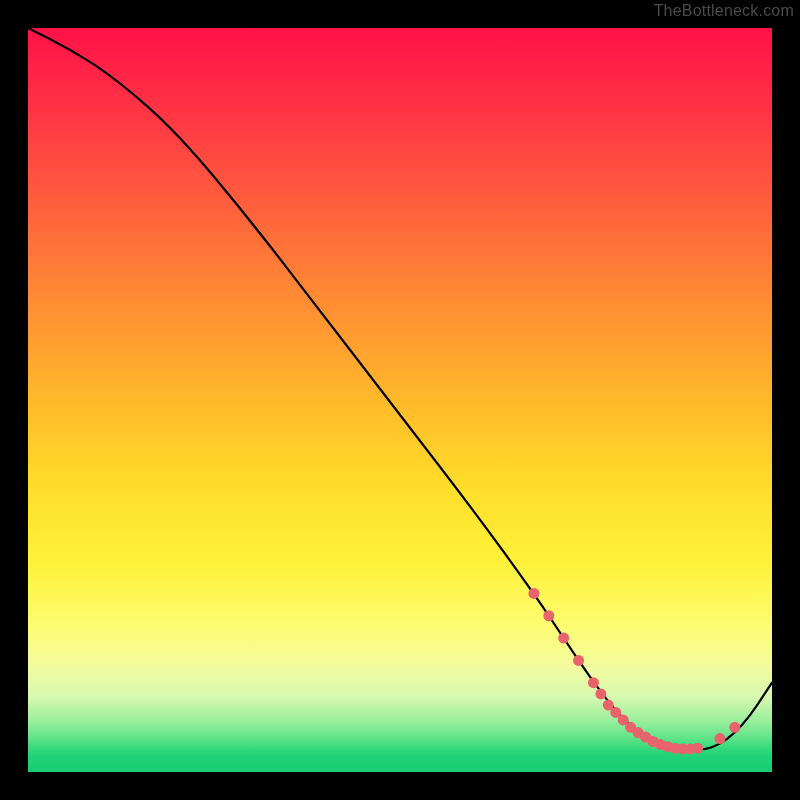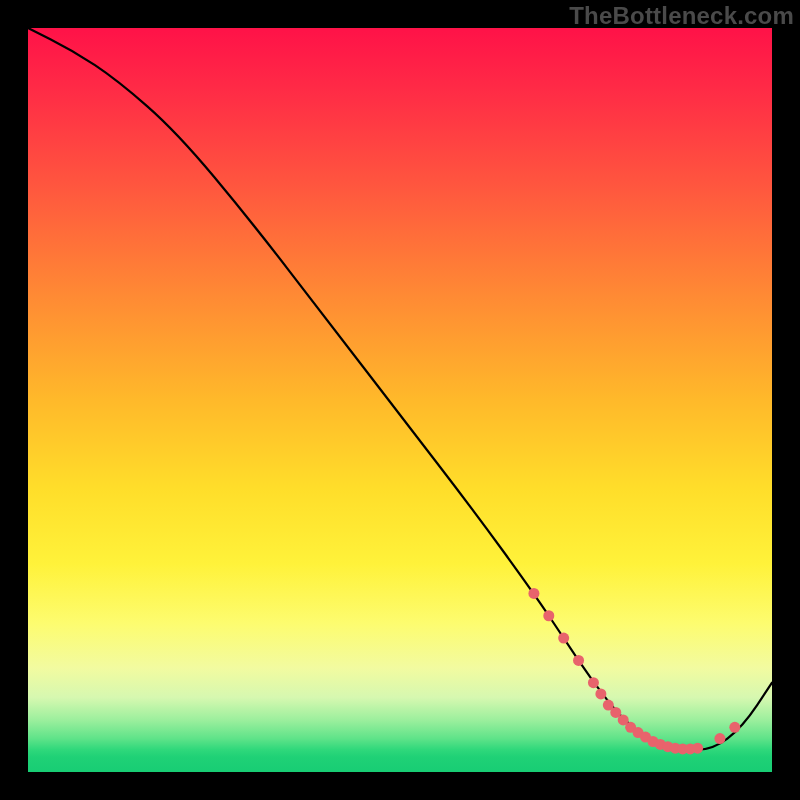--- a/index.html
+++ b/index.html
@@ -15,22 +15,22 @@
     position: relative;
     width: 800px;
     height: 800px;
     background: #000;
   }
   .watermark {
     position: absolute;
     top: 2px;
     right: 6px;
     color: #4a4a4a;
-    font-size: 24px;
-    font-weight: 700;
+    font-size: 16px;
+    font-weight: 400;
     letter-spacing: 0.2px;
     margin-left: 19px;
   }
   .plot-area {
     position: absolute;
     left: 28px;
     top: 28px;
     width: 744px;
     height: 744px;
     

